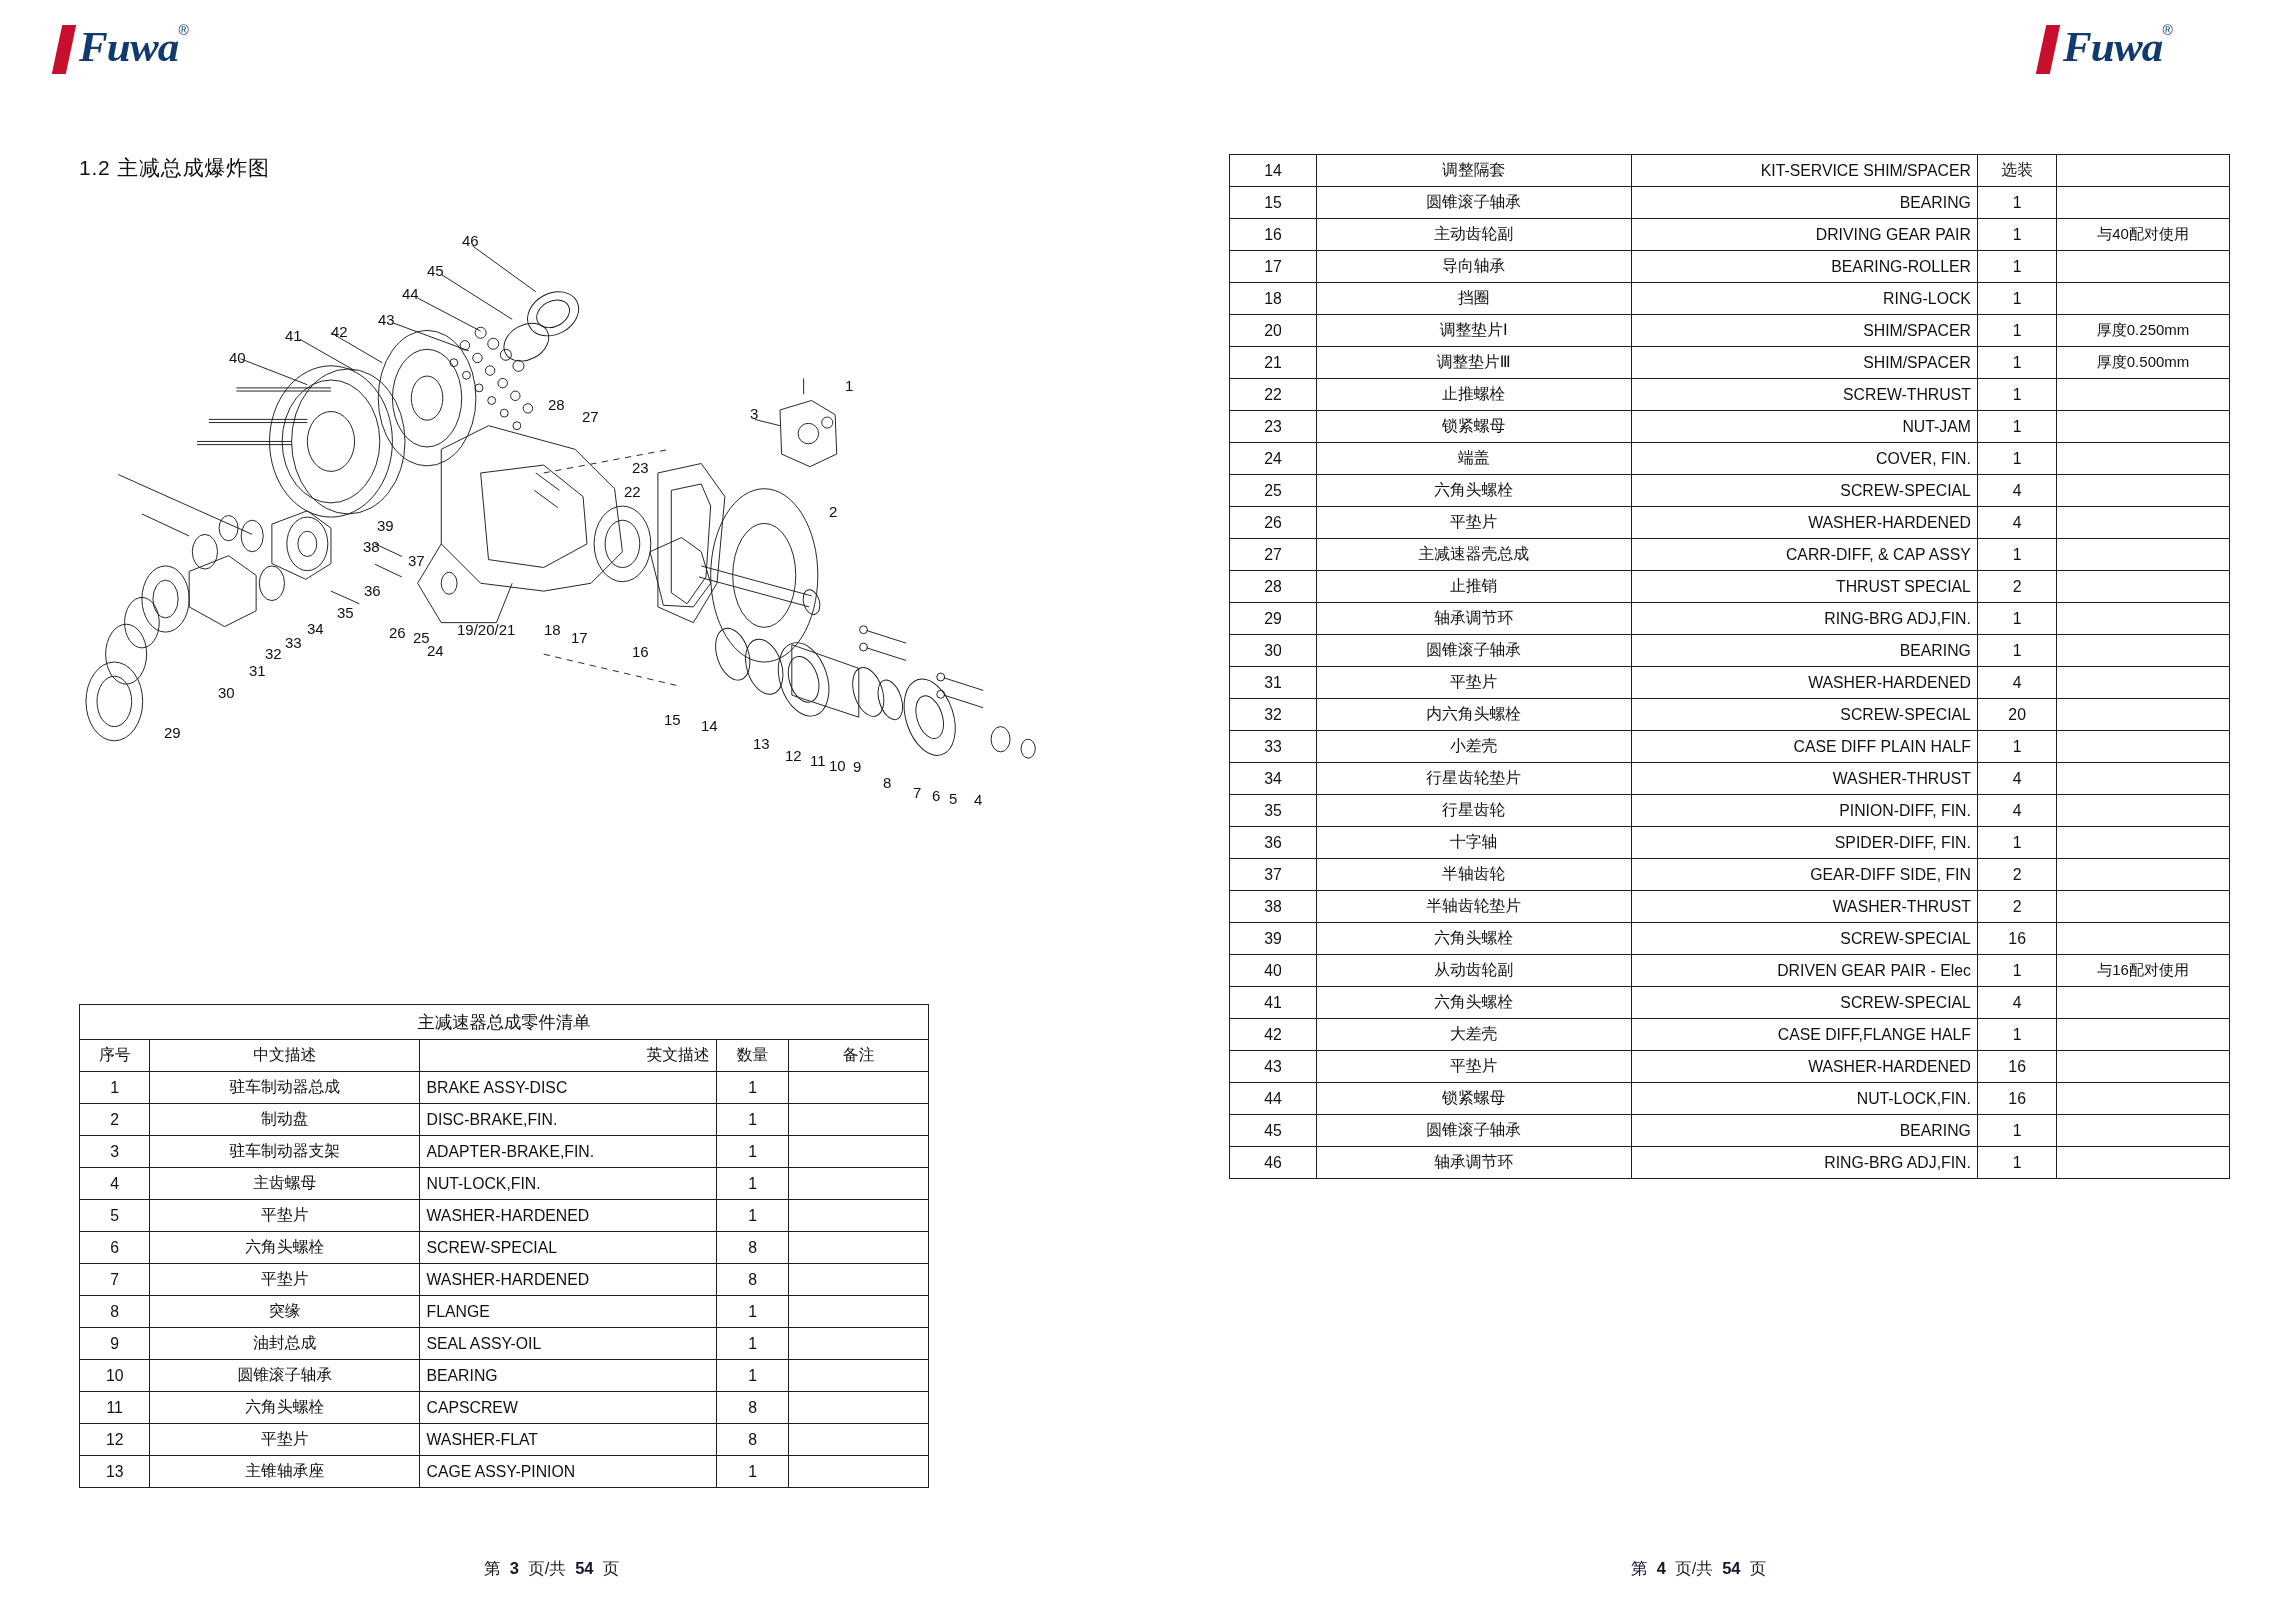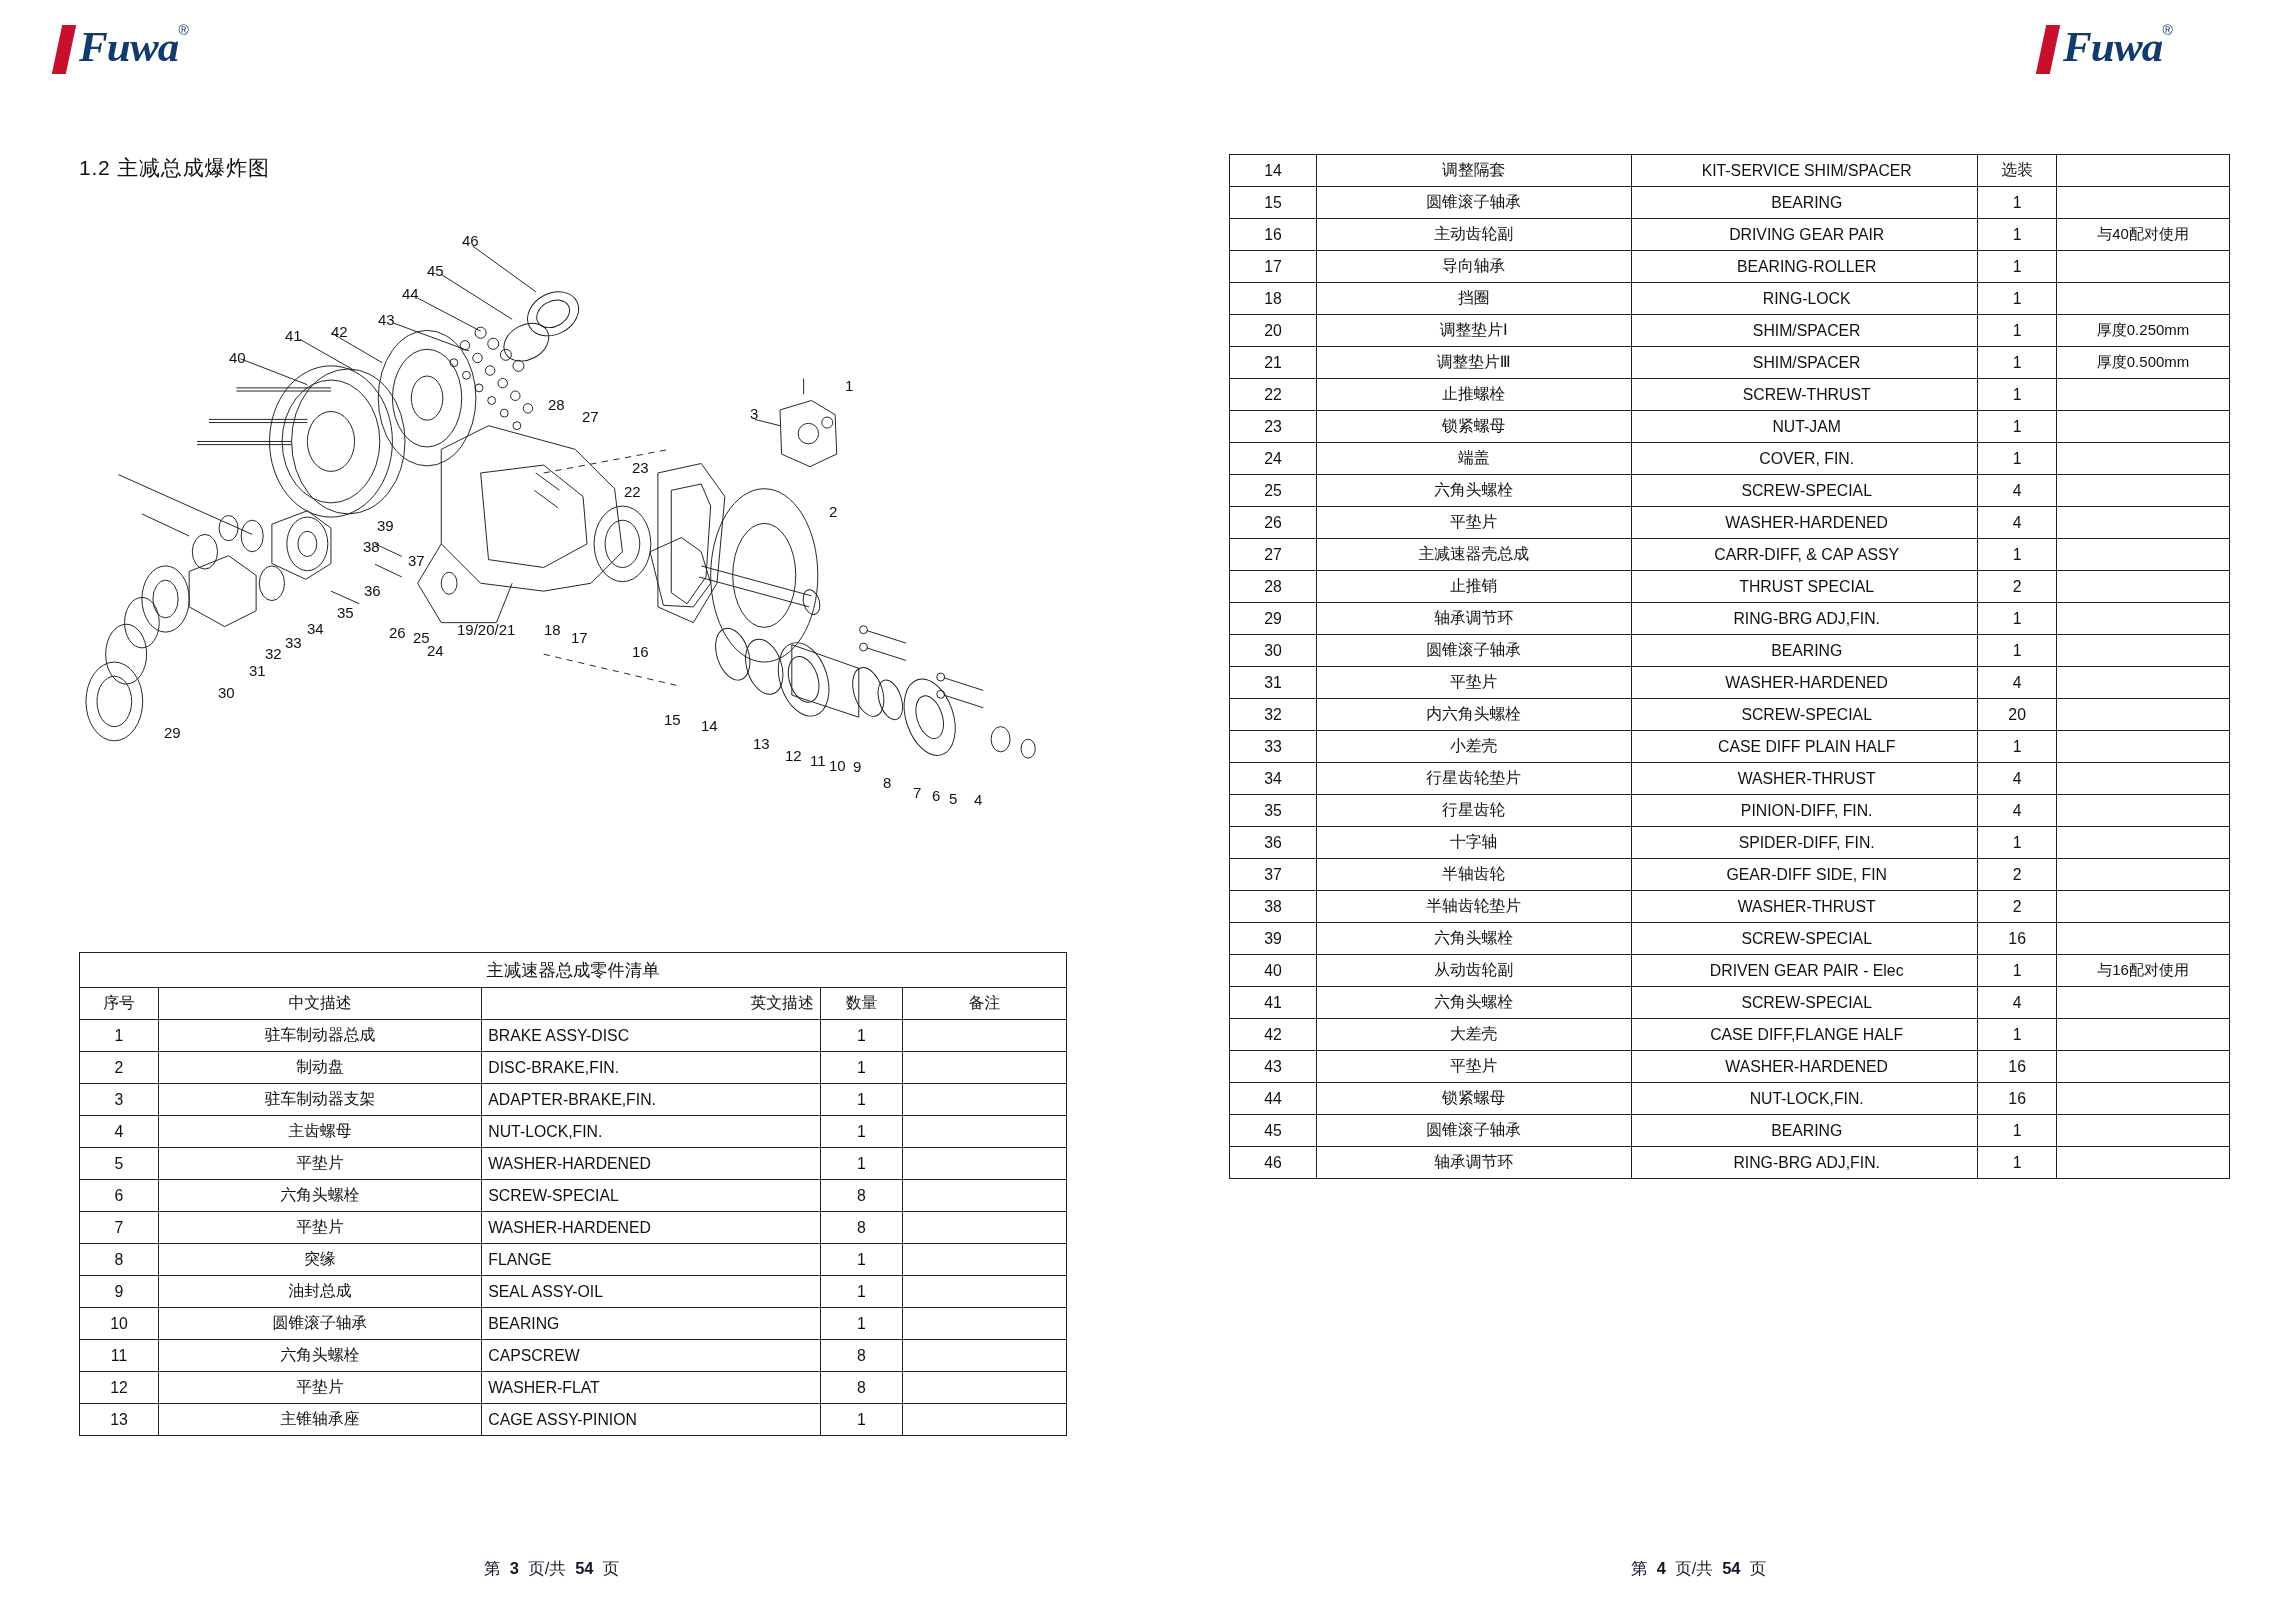--- a/index.html
+++ b/index.html
@@ -30,33 +30,33 @@
   .tbl{position:absolute;border:0.8px solid #231f20;}
   .tbl td,.tbl th{border:0.8px solid #231f20;font-size:15.8px;font-weight:normal;padding:0 6.3px;height:32px;box-sizing:border-box;color:#111;}
   .tbl .cap{font-size:17.3px;text-align:center;height:35px;}
   .c-num{width:66px;text-align:center;}
   .c-cn{width:315px;text-align:center;}
   .c-en{width:339px;text-align:left;padding-left:11px;}
   .c-qty{width:87px;text-align:center;}
   .c-note{width:173px;text-align:center;}
 
   
-  .tbl-left{top:952px;left:79px;width:988px;}
+  .tbl-left{top:1004px;left:79px;width:850px;}
   .tbl-left .c-num{width:79px;}
   .tbl-left .c-cn{width:323px;}
   .tbl-left .c-en{width:339px;}
   .tbl-left .c-qty{width:82px;}
   .tbl-left .c-note{width:164px;}
 
   
   .tbl-right{top:154px;left:1229px;width:1001px;}
   .tbl-right td{height:32px;}
   .tbl-right .c-num{width:87px;text-align:center;}
   .tbl-right .c-cn{width:315px;text-align:center;}
-  .tbl-right .c-en{width:347px;text-align:center;padding-left:11px;}
+  .tbl-right .c-en{width:347px;text-align:right;padding-left:11px;}
   .tbl-right .c-qty{width:79px;text-align:center;}
   .tbl-right .c-note{width:173px;text-align:center;font-size:15px;}
 
   
   .footer{position:absolute;font-size:16.5px;color:#0f172a;}
   .footer-left{top:1558px;left:484px;}
   .footer-right{top:1558px;left:1631px;}
   .pg{font-weight:bold;padding:0 4.7px;}
 </style>
 </head>

